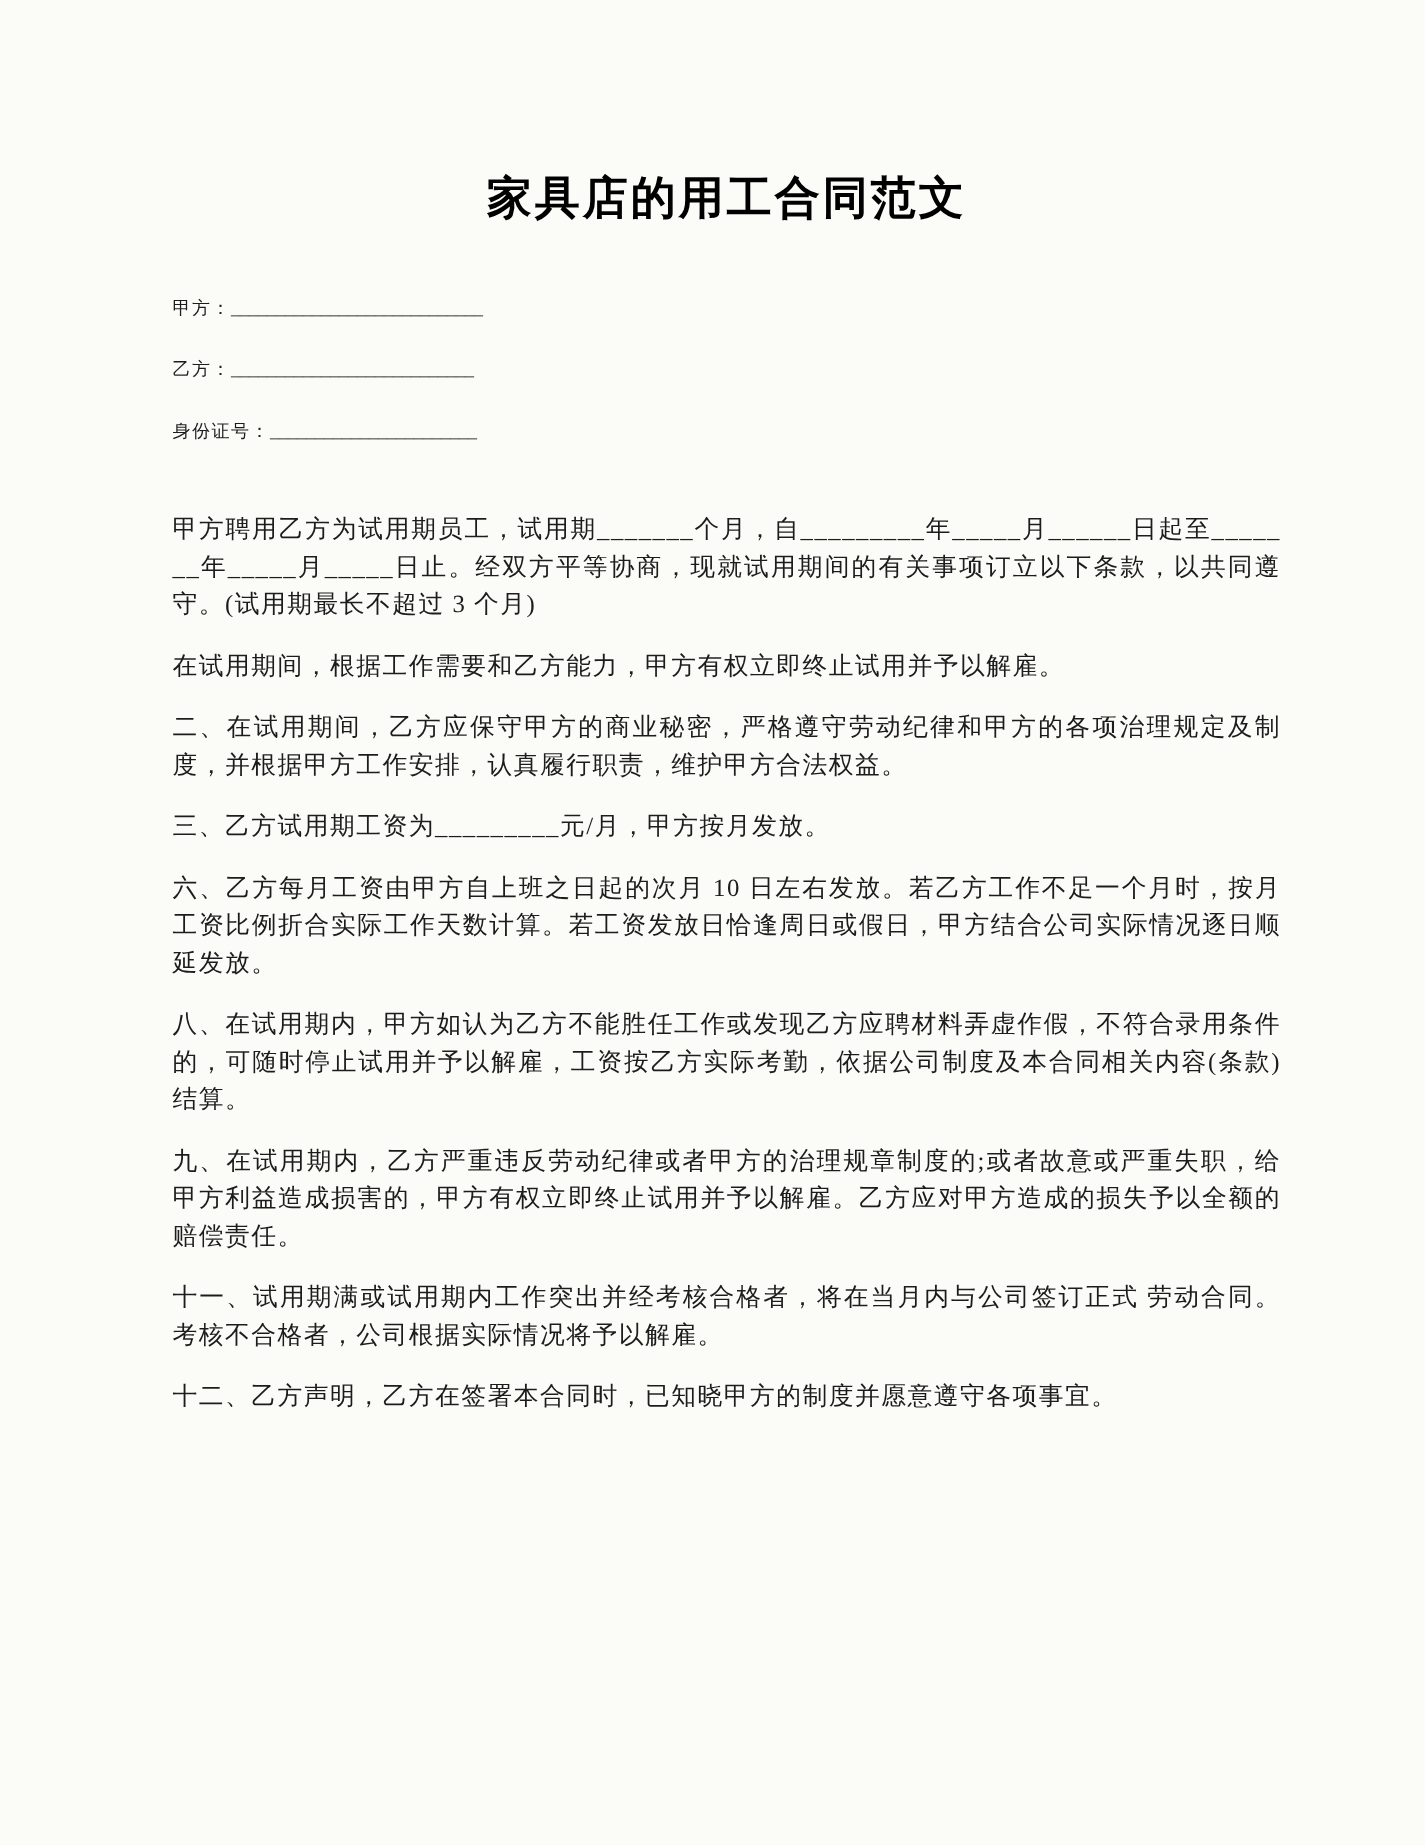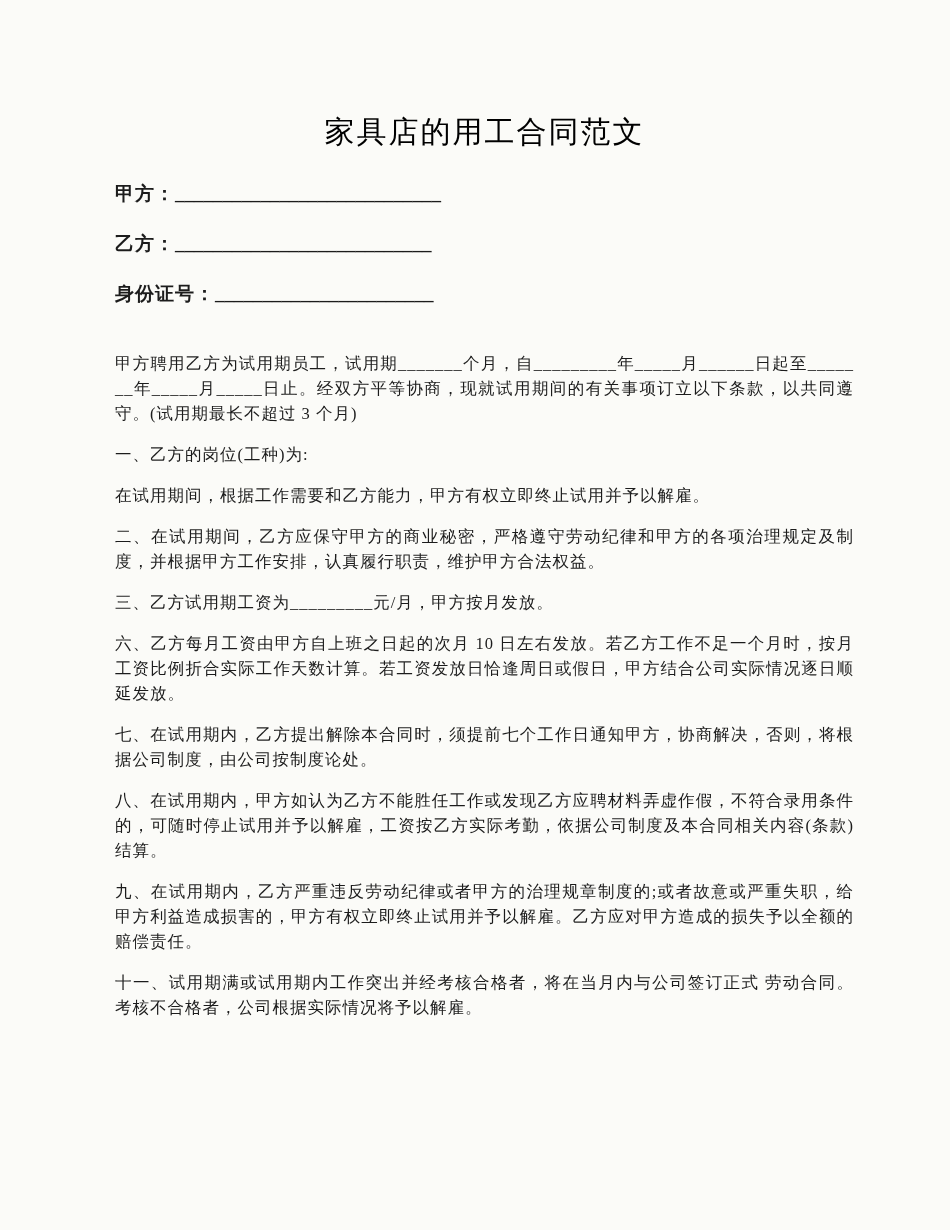--- a/index.html
+++ b/index.html
@@ -15,32 +15,31 @@
   .page {
     width: 950px;
     height: 1230px;
     padding: 112px 96px 40px 115px;
     overflow: hidden;
   }
 
   .doc-title {
     text-align: center;
     font-size: 30px;
-    font-weight: normal;
+    font-weight: bold;
     letter-spacing: 2px;
     color: #000000;
-    margin-bottom: 28px;
+    margin-bottom: 44px;
   }
 
   .field-row {
-    font-size: 19px;
+    font-size: 12px;
     letter-spacing: 1px;
     margin-bottom: 24px;
     white-space: nowrap;
-    font-weight: bold;
   }
 
   .field-row .blank-line {
     letter-spacing: 0;
   }
 
   .body-text {
     margin-top: 44px;
   }
 
@@ -67,24 +66,23 @@
   <div class="field-row">
     <span>乙方：</span><span class="blank-line">___________________________</span>
   </div>
 
   <div class="field-row">
     <span>身份证号：</span><span class="blank-line">_______________________</span>
   </div>
 
   <div class="body-text">
     <p class="para">甲方聘用乙方为试用期员工，试用期_______个月，自_________年_____月______日起至_______年_____月_____日止。经双方平等协商，现就试用期间的有关事项订立以下条款，以共同遵守。(试用期最长不超过 3 个月)</p>
-    <p class="para">一、乙方的岗位(工种)为:</p>
     <p class="para">在试用期间，根据工作需要和乙方能力，甲方有权立即终止试用并予以解雇。</p>
     <p class="para">二、在试用期间，乙方应保守甲方的商业秘密，严格遵守劳动纪律和甲方的各项治理规定及制度，并根据甲方工作安排，认真履行职责，维护甲方合法权益。</p>
     <p class="para">三、乙方试用期工资为_________元/月，甲方按月发放。</p>
     <p class="para">六、乙方每月工资由甲方自上班之日起的次月 10 日左右发放。若乙方工作不足一个月时，按月工资比例折合实际工作天数计算。若工资发放日恰逢周日或假日，甲方结合公司实际情况逐日顺延发放。</p>
-    <p class="para">七、在试用期内，乙方提出解除本合同时，须提前七个工作日通知甲方，协商解决，否则，将根据公司制度，由公司按制度论处。</p>
     <p class="para">八、在试用期内，甲方如认为乙方不能胜任工作或发现乙方应聘材料弄虚作假，不符合录用条件的，可随时停止试用并予以解雇，工资按乙方实际考勤，依据公司制度及本合同相关内容(条款)结算。</p>
     <p class="para">九、在试用期内，乙方严重违反劳动纪律或者甲方的治理规章制度的;或者故意或严重失职，给甲方利益造成损害的，甲方有权立即终止试用并予以解雇。乙方应对甲方造成的损失予以全额的赔偿责任。</p>
     <p class="para">十一、试用期满或试用期内工作突出并经考核合格者，将在当月内与公司签订正式 劳动合同。考核不合格者，公司根据实际情况将予以解雇。</p>
+    <p class="para">十二、乙方声明，乙方在签署本合同时，已知晓甲方的制度并愿意遵守各项事宜。</p>
   </div>
 
 </div>
 
 </body></html>

